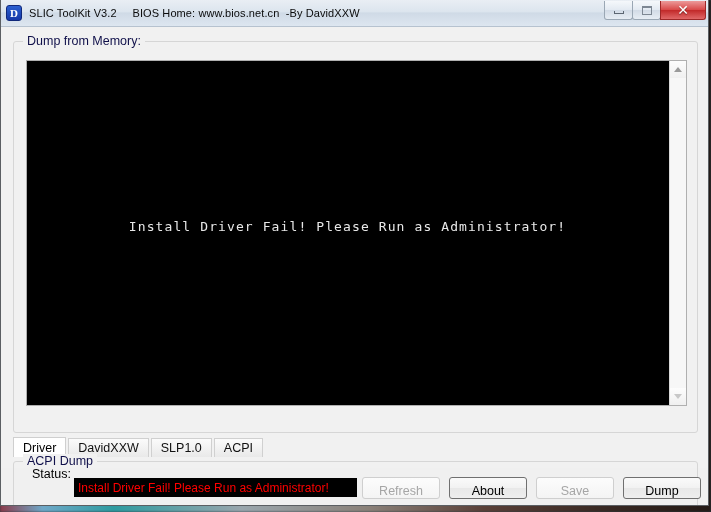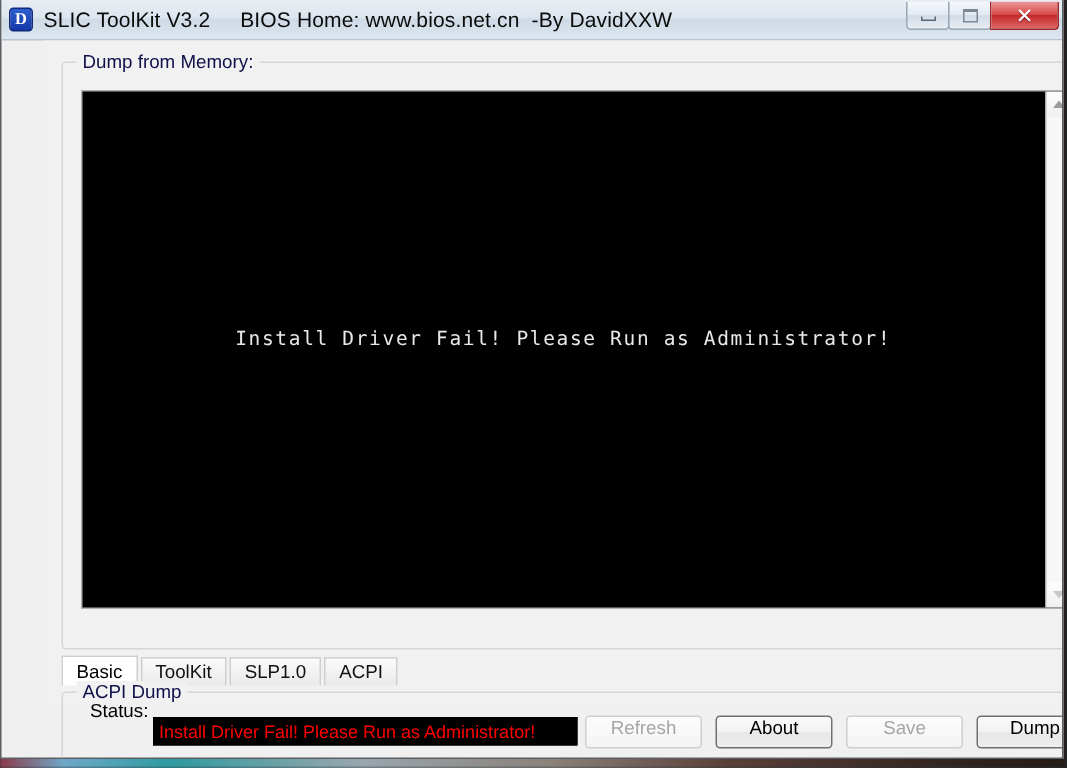--- a/index.html
+++ b/index.html
@@ -66,21 +66,21 @@
     flex: none;
   }
   .app-icon .glyph {
     color: #fff;
     font-size: 11px;
     font-family: "Liberation Serif", serif;
     line-height: 1;
     font-weight: bold;
   }
   #title-text {
-    font-size: 14px;
+    font-size: 11px;
     color: #0b0b0b;
     white-space: pre;
     letter-spacing: 0.1px;
   }
 
   
   #window-buttons {
     position: absolute;
     right: 2px;
     top: 1px;
@@ -126,21 +126,20 @@
     line-height: 1;
     text-shadow: 0 1px 1px rgba(0,0,0,.45);
   }
 
   
   #client {
     position: relative;
     height: 441px;
     background: #f1f1f1;
     padding: 0;
-    margin-left: 28px;
   }
 
   
   .groupbox {
     position: absolute;
     border: 1px solid #d6d6d6;
     border-radius: 3px;
     background: transparent;
     box-sizing: border-box;
   }
@@ -299,21 +298,21 @@
     display: flex;
     gap: 9px;
   }
   .btn {
     width: 78px;
     height: 22px;
     box-sizing: border-box;
     border-radius: 3px;
     font-size: 12.5px;
     display: flex;
-    align-items: flex-start;
+    align-items: flex-end;
     justify-content: center;
     background: linear-gradient(to bottom, #fafafa 0%, #f2f2f2 48%, #e8e8e8 52%, #eeeeee 100%);
     border: 1px solid #707070;
     color: #000;
   }
   .btn.disabled {
     border: 1px solid #cfcfcf;
     color: #a6a6a6;
     background: linear-gradient(to bottom, #fcfcfc, #f4f4f4);
   }
@@ -359,24 +358,24 @@
           <div id="sb-track"></div>
           <div class="sb-arrow down">
             <i></i>
           </div>
         </div>
       </div>
     </div>
 
     <div id="tabs">
       <div class="tab active">
-        <span>Basic</span>
+        <span>Driver</span>
       </div>
       <div class="tab">
-        <span>ToolKit</span>
+        <span>DavidXXW</span>
       </div>
       <div class="tab">
         <span>SLP1.0</span>
       </div>
       <div class="tab">
         <span>ACPI</span>
       </div>
     </div>
 
     <div class="groupbox" id="slic-group">

